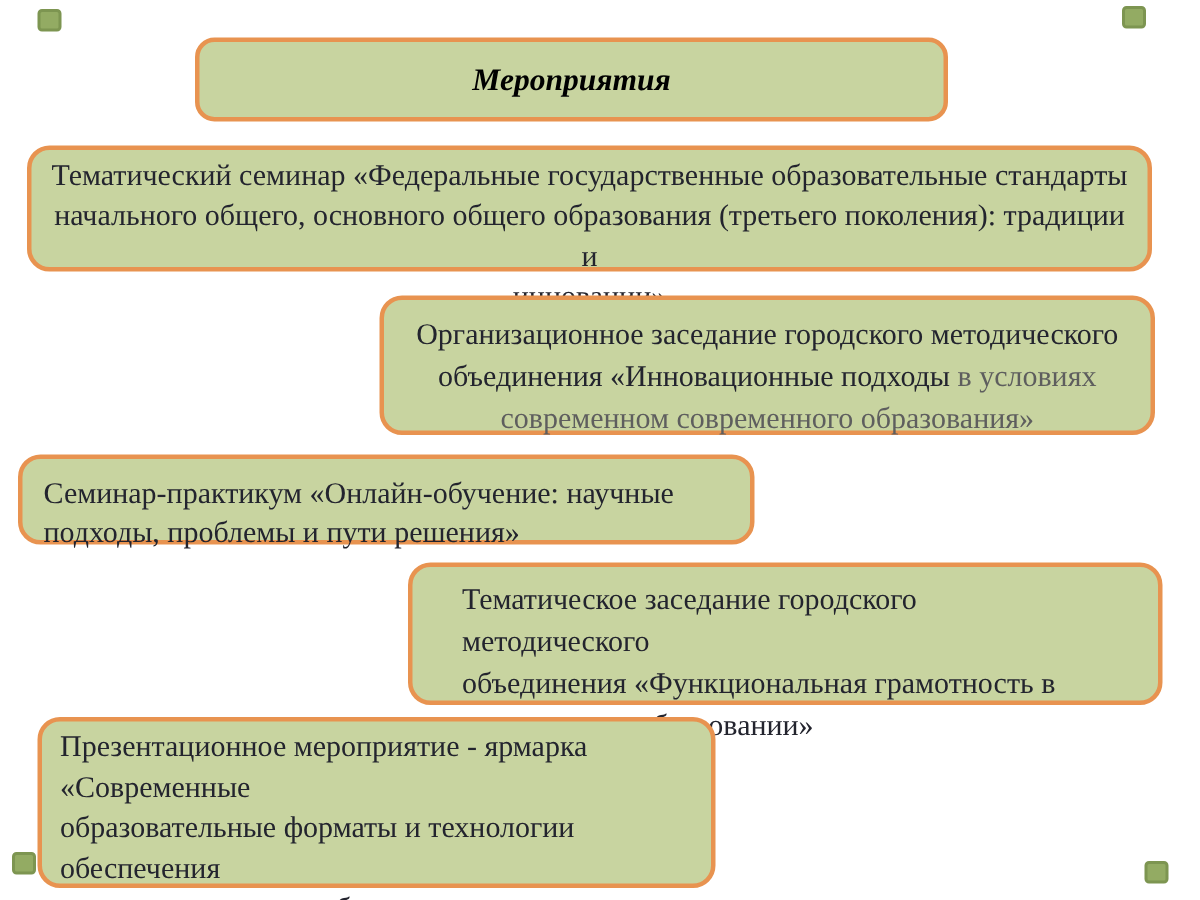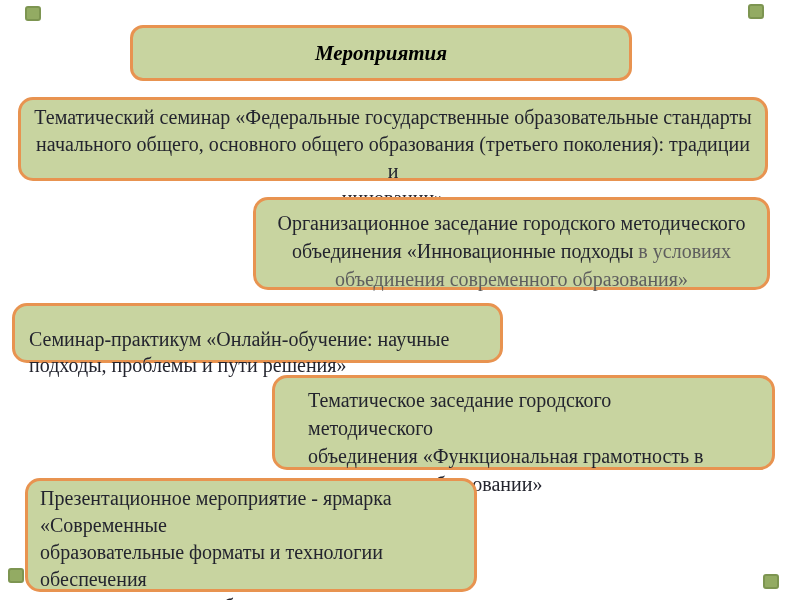--- a/index.html
+++ b/index.html
@@ -32,21 +32,21 @@
   .title-box{
     left:130px;top:25px;width:502px;height:56px;
     border-radius:13px;
     display:flex;align-items:center;justify-content:center;
     font-weight:bold;font-style:italic;font-size:21px;
     color:#000000;
     white-space:normal;
   }
   .box1{left:18px;top:97px;width:750px;height:84px;text-align:center;padding:4px 12px;}
   .box2{left:253px;top:197px;width:517px;height:93px;text-align:center;padding:9px 0;line-height:28px;}
-  .box3{left:12px;top:303px;width:491px;height:60px;text-align:left;padding:20px 14px;line-height:26px;}
+  .box3{left:12px;top:303px;width:491px;height:60px;text-align:left;padding:10px 14px;line-height:26px;}
   .box4{left:272px;top:375px;width:503px;height:95px;text-align:left;padding:8px 33px;line-height:28px;}
   .box5{left:25px;top:478px;width:452px;height:114px;text-align:left;padding:4px 12px;line-height:27px;}
   .muted{color:var(--text-gray);}
   .corner{
     position:absolute;width:16px;height:15px;
     background:var(--corner-fill);
     border:2px solid var(--corner-border);
     border-radius:3px;box-sizing:border-box;
   }
   .corner.tl{left:25px;top:6px;}
@@ -67,21 +67,21 @@
   <div class="ebox title-box">
     <span>Мероприятия</span>
   </div>
 
   <div class="ebox box1">Тематический семинар «Федеральные государственные образовательные стандарты
 начального общего, основного общего образования (третьего поколения): традиции и
 инновации»</div>
 
   <div class="ebox box2"><span>Организационное заседание городского методического
 объединения «Инновационные подходы</span><span class="muted"> в условиях
-объединения современного образования»</span></div>
+современном современного образования»</span></div>
 
   <div class="ebox box3">Семинар-практикум «Онлайн-обучение: научные
 подходы, проблемы и пути решения»</div>
 
   <div class="ebox box4">Тематическое заседание городского методического
 объединения «Функциональная грамотность в
 современном образовании»</div>
 
   <div class="ebox box5">Презентационное мероприятие - ярмарка «Современные
 образовательные форматы и технологии обеспечения

